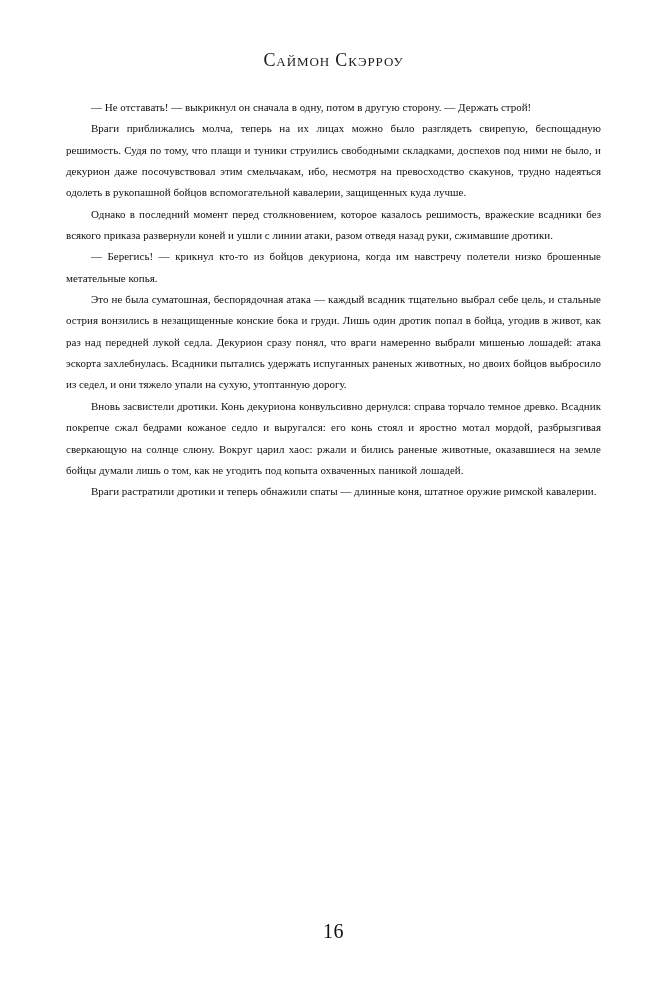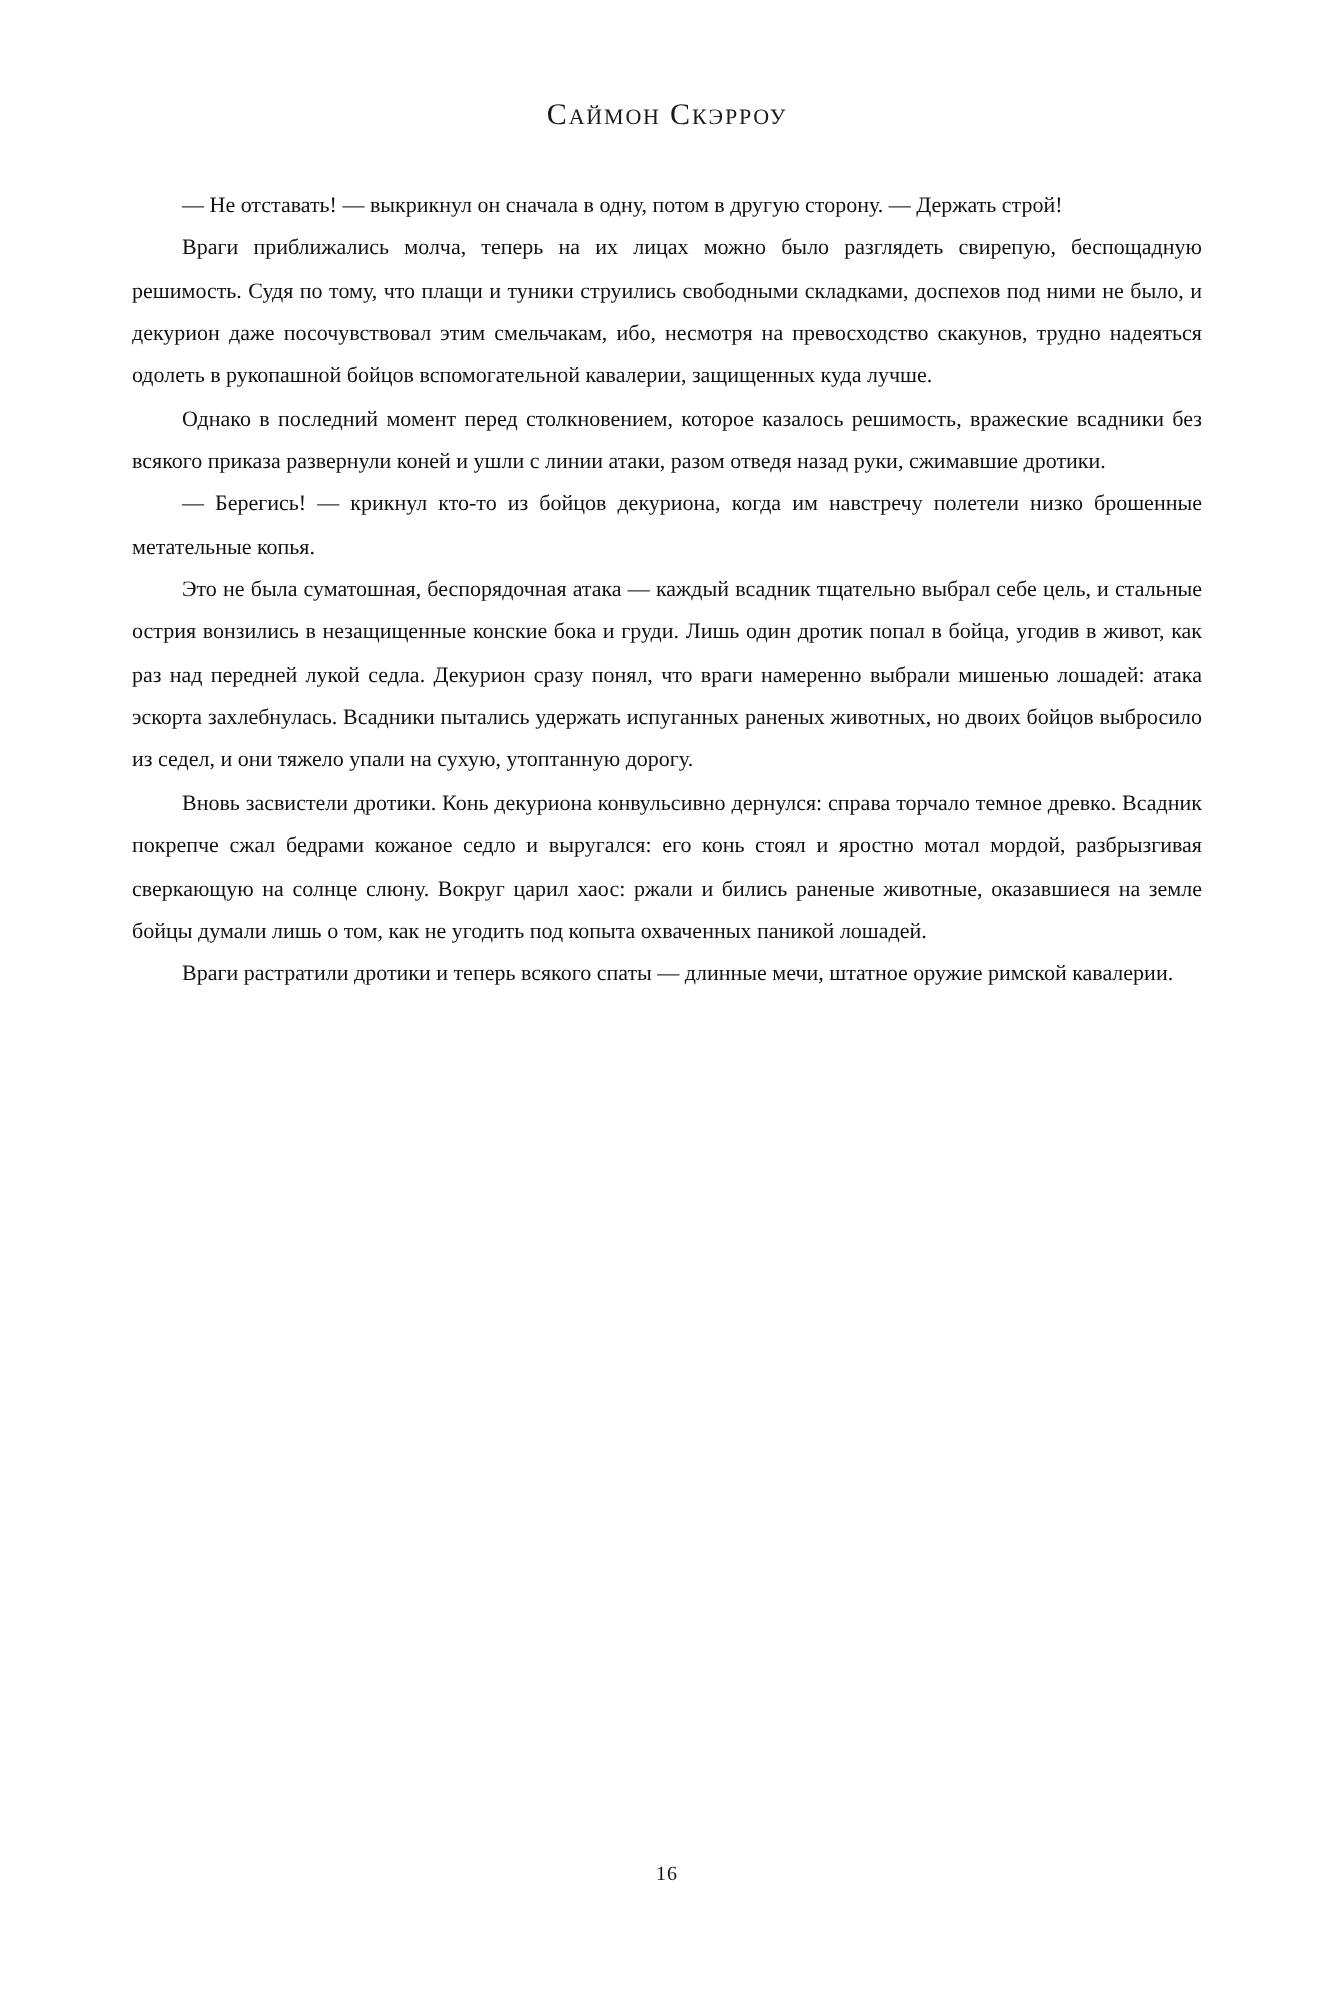--- a/index.html
+++ b/index.html
@@ -19,42 +19,42 @@
     width: 667px;
     height: 1001px;
     box-sizing: border-box;
     padding: 48px 66px 40px 66px;
     display: flex;
     flex-direction: column;
   }
   .running-head {
     text-align: center;
     font-variant: small-caps;
-    font-size: 15px;
+    font-size: 18px;
     letter-spacing: 0.9px;
     color: #1a1a1a;
     margin-top: 2px;
     margin-bottom: 26px;
     white-space: nowrap;
   }
   .body-text {
     flex: 1 1 auto;
   }
   .body-text p {
     margin: 0;
     text-align: justify;
     text-justify: inter-word;
     font-size: 11px;
     line-height: 21.35px;
     text-indent: 25px;
     hyphens: manual;
   }
   .folio {
     text-align: center;
-    font-size: 10px;
+    font-size: 20px;
     color: #111;
     margin-bottom: 18px;
     letter-spacing: 0.5px;
   }
 </style>
 </head>
 <body>
 
 <div class="page">
 
@@ -62,18 +62,18 @@
     <span>Саймон Скэрроу</span>
   </div>
 
   <div class="body-text">
     <p>— Не отставать! — выкрикнул он сначала в одну, потом в другую сторону. — Держать строй!</p>
     <p>Враги приближались молча, теперь на их лицах можно было разглядеть свирепую, беспощадную решимость. Судя по тому, что плащи и туники струились свободными складками, доспехов под ними не было, и декурион даже посочувствовал этим смельчакам, ибо, несмотря на превосходство скакунов, трудно надеяться одолеть в рукопашной бойцов вспомогательной кавалерии, защищенных куда лучше.</p>
     <p>Однако в последний момент перед столкновением, которое казалось решимость, вражеские всадники без всякого приказа развернули коней и ушли с линии атаки, разом отведя назад руки, сжимавшие дротики.</p>
     <p>— Берегись! — крикнул кто-то из бойцов декуриона, когда им навстречу полетели низко брошенные метательные копья.</p>
     <p>Это не была суматошная, беспорядочная атака — каждый всадник тщательно выбрал себе цель, и стальные острия вонзились в незащищенные конские бока и груди. Лишь один дротик попал в бойца, угодив в живот, как раз над передней лукой седла. Декурион сразу понял, что враги намеренно выбрали мишенью лошадей: атака эскорта захлебнулась. Всадники пытались удержать испуганных раненых животных, но двоих бойцов выбросило из седел, и они тяжело упали на сухую, утоптанную дорогу.</p>
     <p>Вновь засвистели дротики. Конь декуриона конвульсивно дернулся: справа торчало темное древко. Всадник покрепче сжал бедрами кожаное седло и выругался: его конь стоял и яростно мотал мордой, разбрызгивая сверкающую на солнце слюну. Вокруг царил хаос: ржали и бились раненые животные, оказавшиеся на земле бойцы думали лишь о том, как не угодить под копыта охваченных паникой лошадей.</p>
-    <p>Враги растратили дротики и теперь всякого спаты — длинные мечи, штатное оружие римской кавалерии.</p>
+    <p>Враги растратили дротики и теперь обнажили спаты — длинные коня, штатное оружие римской кавалерии.</p>
   </div>
 
   <div class="folio">16</div>
 
 </div>
 
 </body></html>

